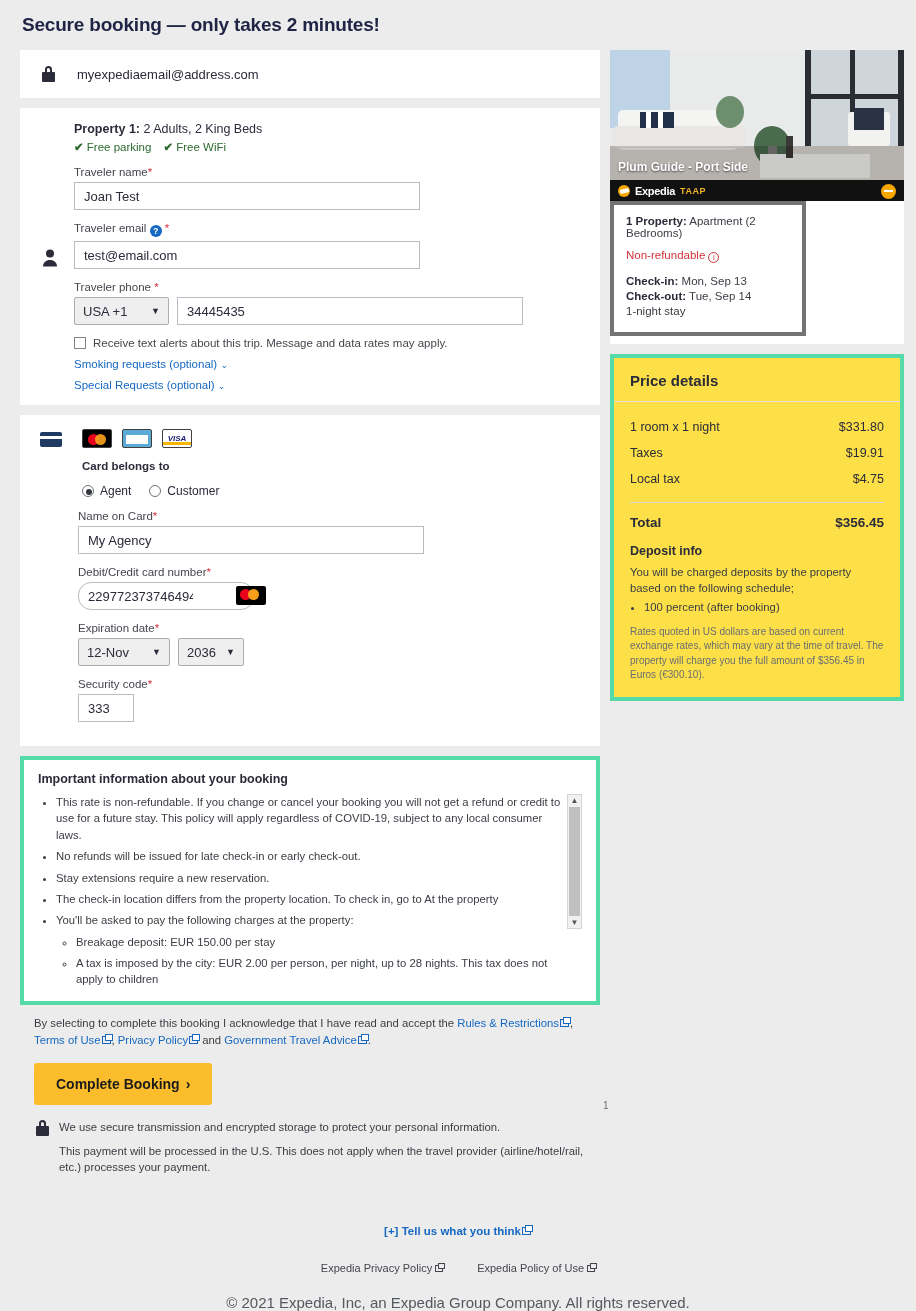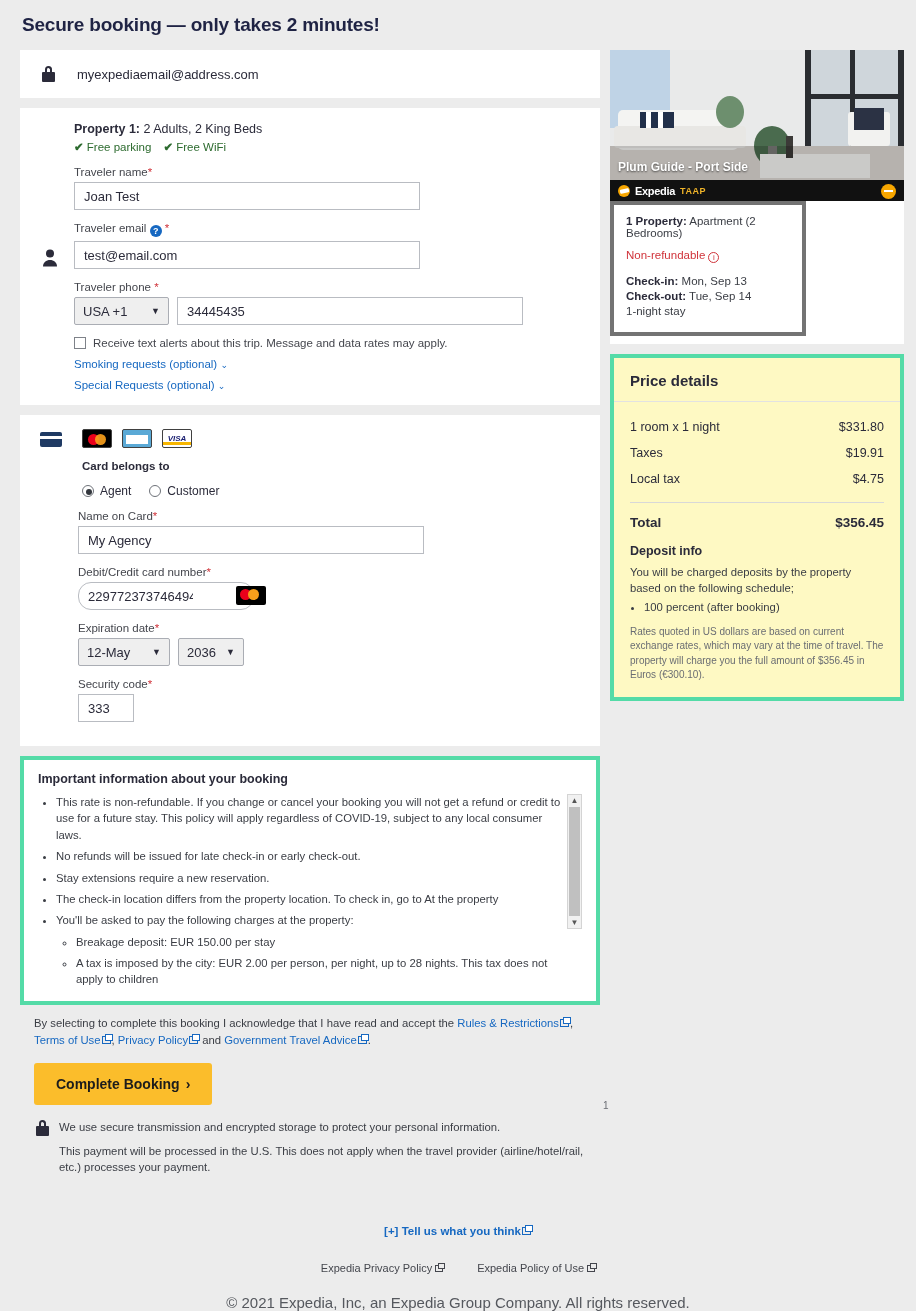--- a/index.html
+++ b/index.html
@@ -136,21 +136,21 @@
   .taap { color:#f0b429; font-size:9px; font-weight:bold; letter-spacing:.5px;text-align:center;}
   .min-btn { width:15px; height:15px; border-radius:50%; background:#f7a600; position:relative;}
   .min-btn:after{content:'';position:absolute;left:3px;top:6.5px;width:9px;height:2px;background:#fff;}
   .summary-panel { background:#fff; padding:0 0 8px 0; position:relative; margin-top:-1px;}
   .summary-hl { border:4px solid #737373; background:#fff; padding:10px 12px 12px 12px; width:196px; }
   .sum-line { font-size:11.5px; margin-bottom:3px; color:#3a3d44;}
   .sum-line b { color:#2b2b3a; }
   .nonref { color:#d0333a; font-size:11.5px; margin:10px 0 12px 0;}
   .iinfo { display:inline-block; width:11px; height:11px; border:1px solid #d0333a; border-radius:50%; font-size:8px; line-height:10px; text-align:center; color:#d0333a; vertical-align:-1px;}
 
-  .price-box { border:4px solid #54dba7; background:#fef9c3; margin-top:10px; }
+  .price-box { border:4px solid #54dba7; background:#fde047; margin-top:10px; }
   .price-head { font-size:15px; font-weight:bold; padding:14px 16px 12px 16px; border-bottom:1px solid #e2e2e2;}
   .price-rows { padding:12px 16px 0 16px;}
   .prow { display:flex; justify-content:space-between; font-size:12.5px; color:#2b2b3a; padding:6px 0;}
   .hr { height:1px; background:#d8d8d8; margin:10px 0 4px 0;}
   .prow.total { font-weight:bold; font-size:13.5px; padding:8px 0 2px 0;}
   .dep-title { font-weight:bold; font-size:12.5px; padding:12px 16px 0 16px;}
   .dep-text { font-size:11.3px; color:#3a3d44; padding:6px 16px 0 16px; line-height:1.45;}
   .dep-list { font-size:11.3px; color:#3a3d44; padding:4px 16px 0 30px; margin:0;}
   .fineprint { font-size:10px; color:#6a6d73; padding:12px 16px 14px 16px; line-height:1.45;}
 
@@ -277,21 +277,21 @@
                   <span class="c1"></span>
                   <span class="c2"></span>
                 </span>
             </div>
           </div>
 
           <div class="field">
             <div class="flabel"><span>Expiration date</span><span class="req">*</span></div>
             <div class="row-inline">
               <div class="selectbox">
-                  <span>12-May</span>
+                  <span>12-Nov</span>
                   <span class="caret">▼</span>
                 </div>
               <div class="selectbox" style="min-width:66px">
                   <span>2036</span>
                   <span class="caret">▼</span>
                 </div>
             </div>
           </div>
 
           <div class="field">

